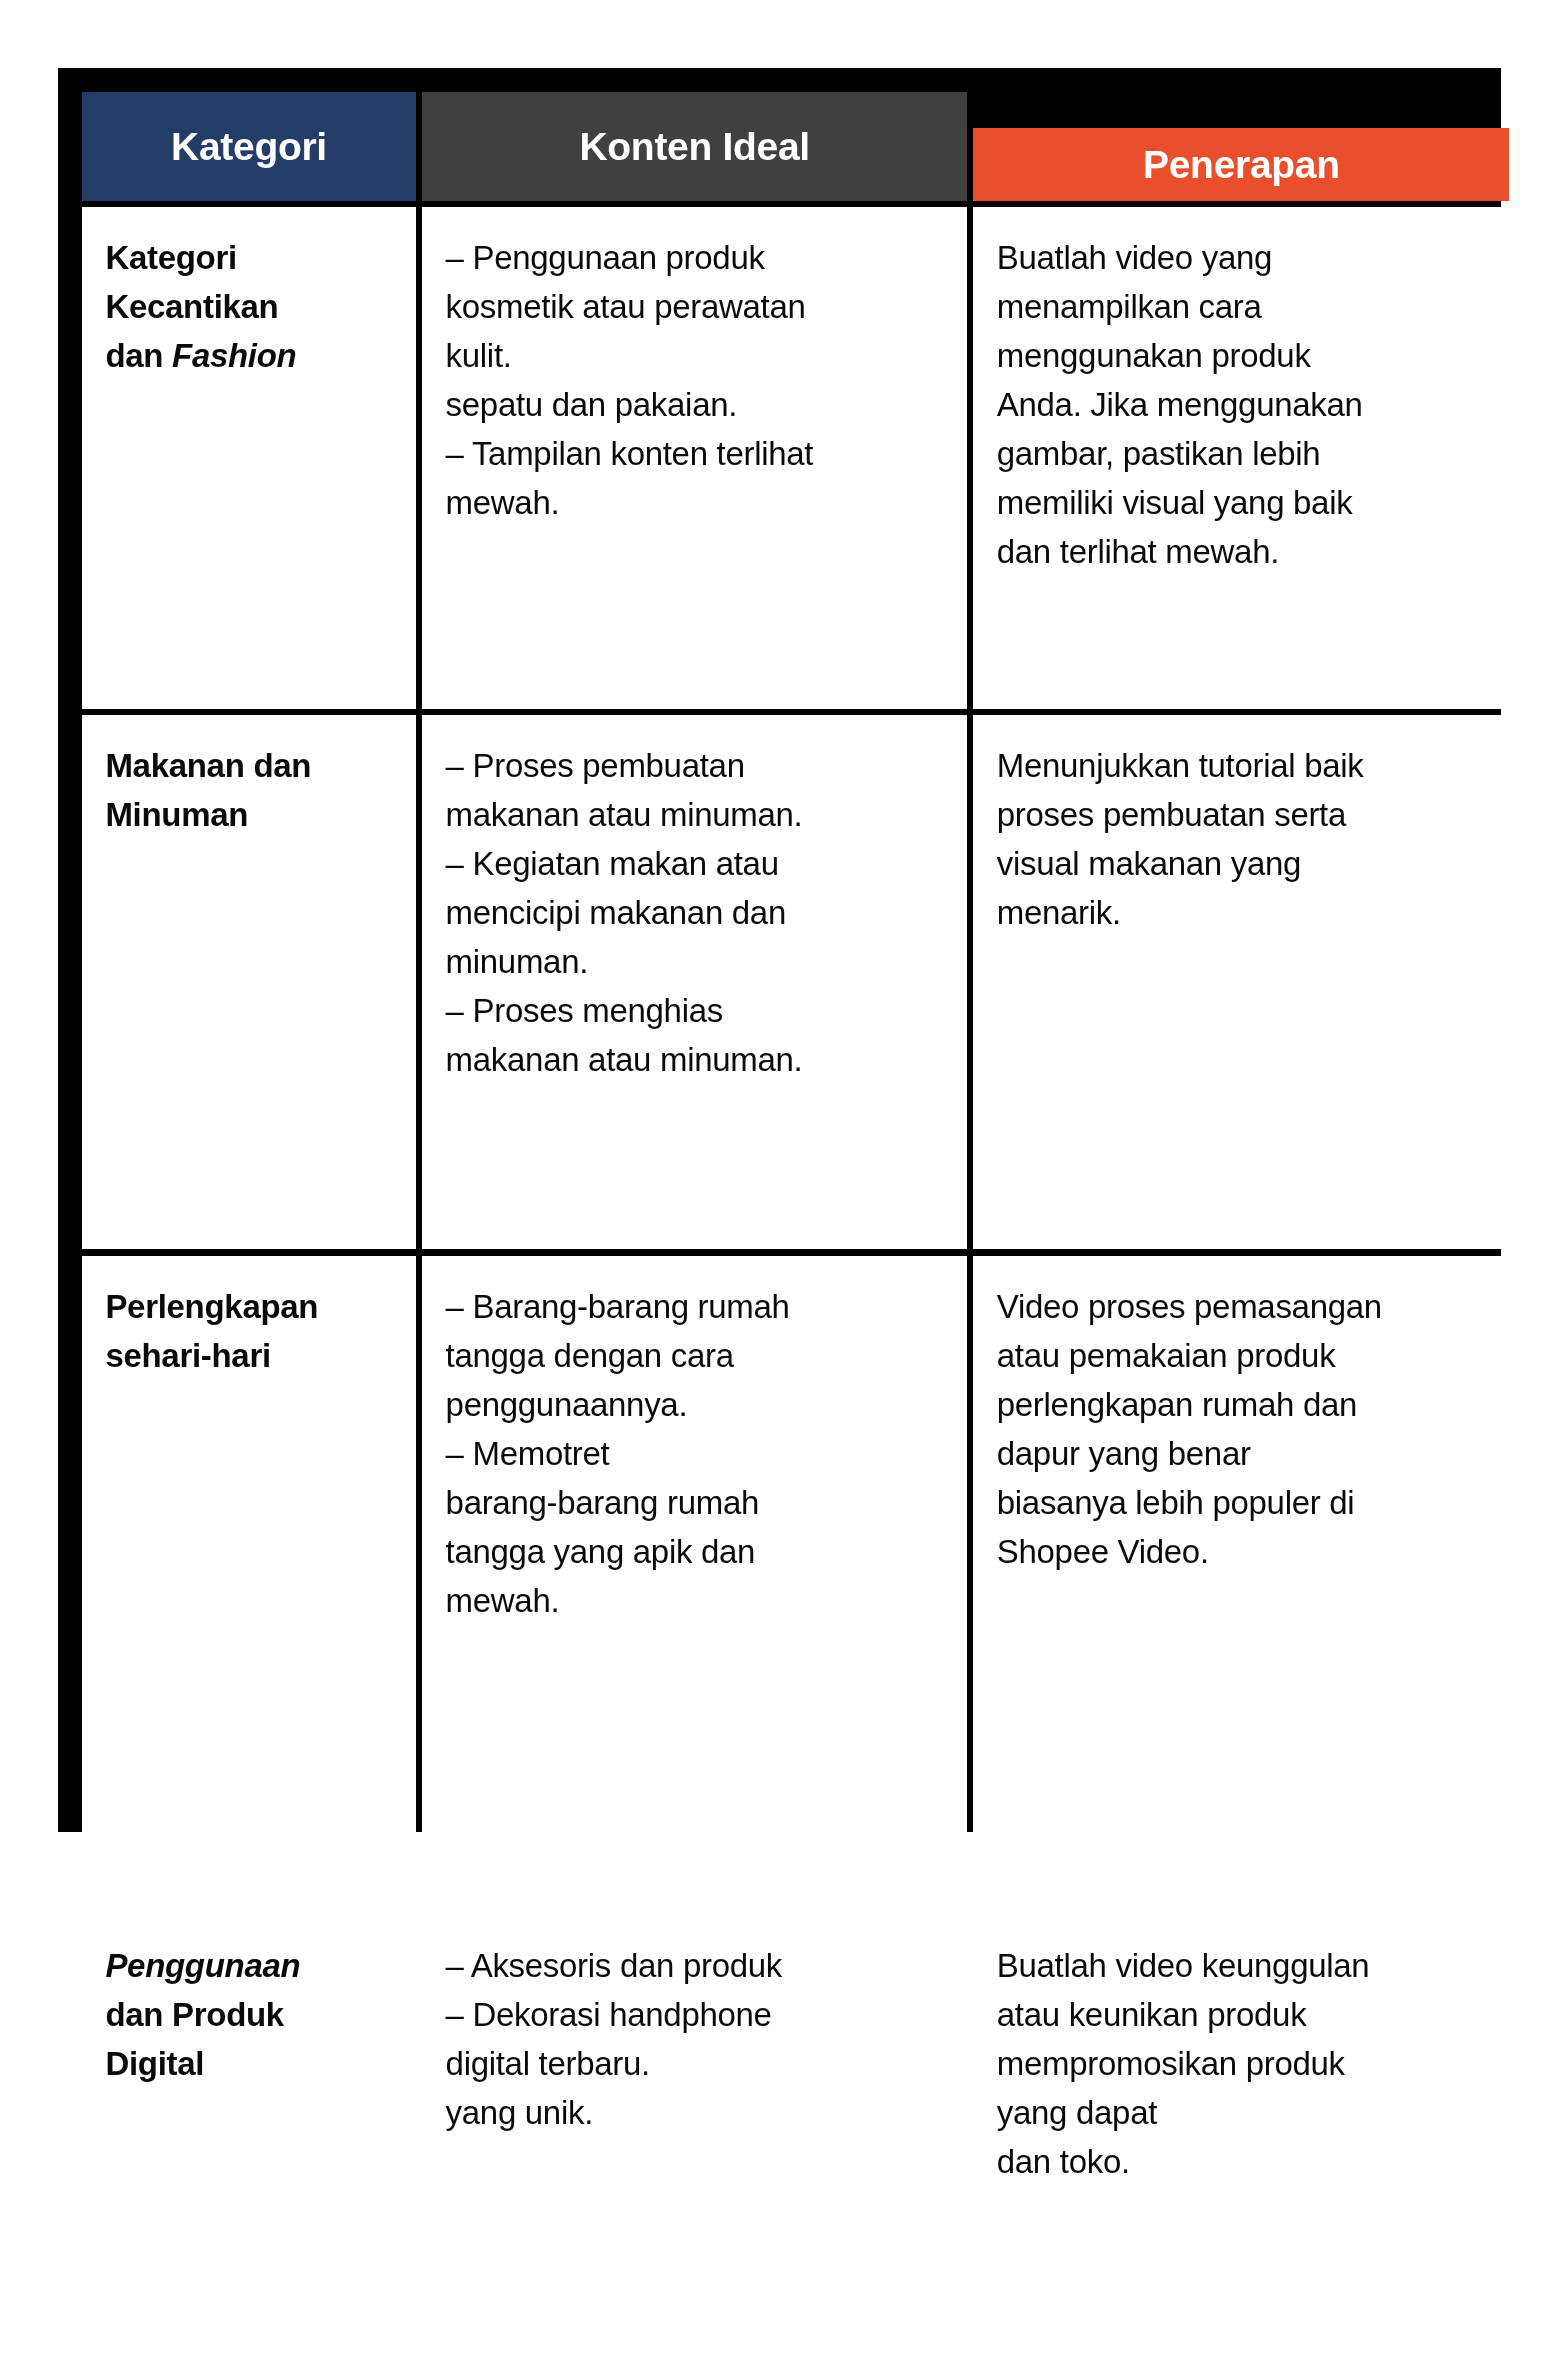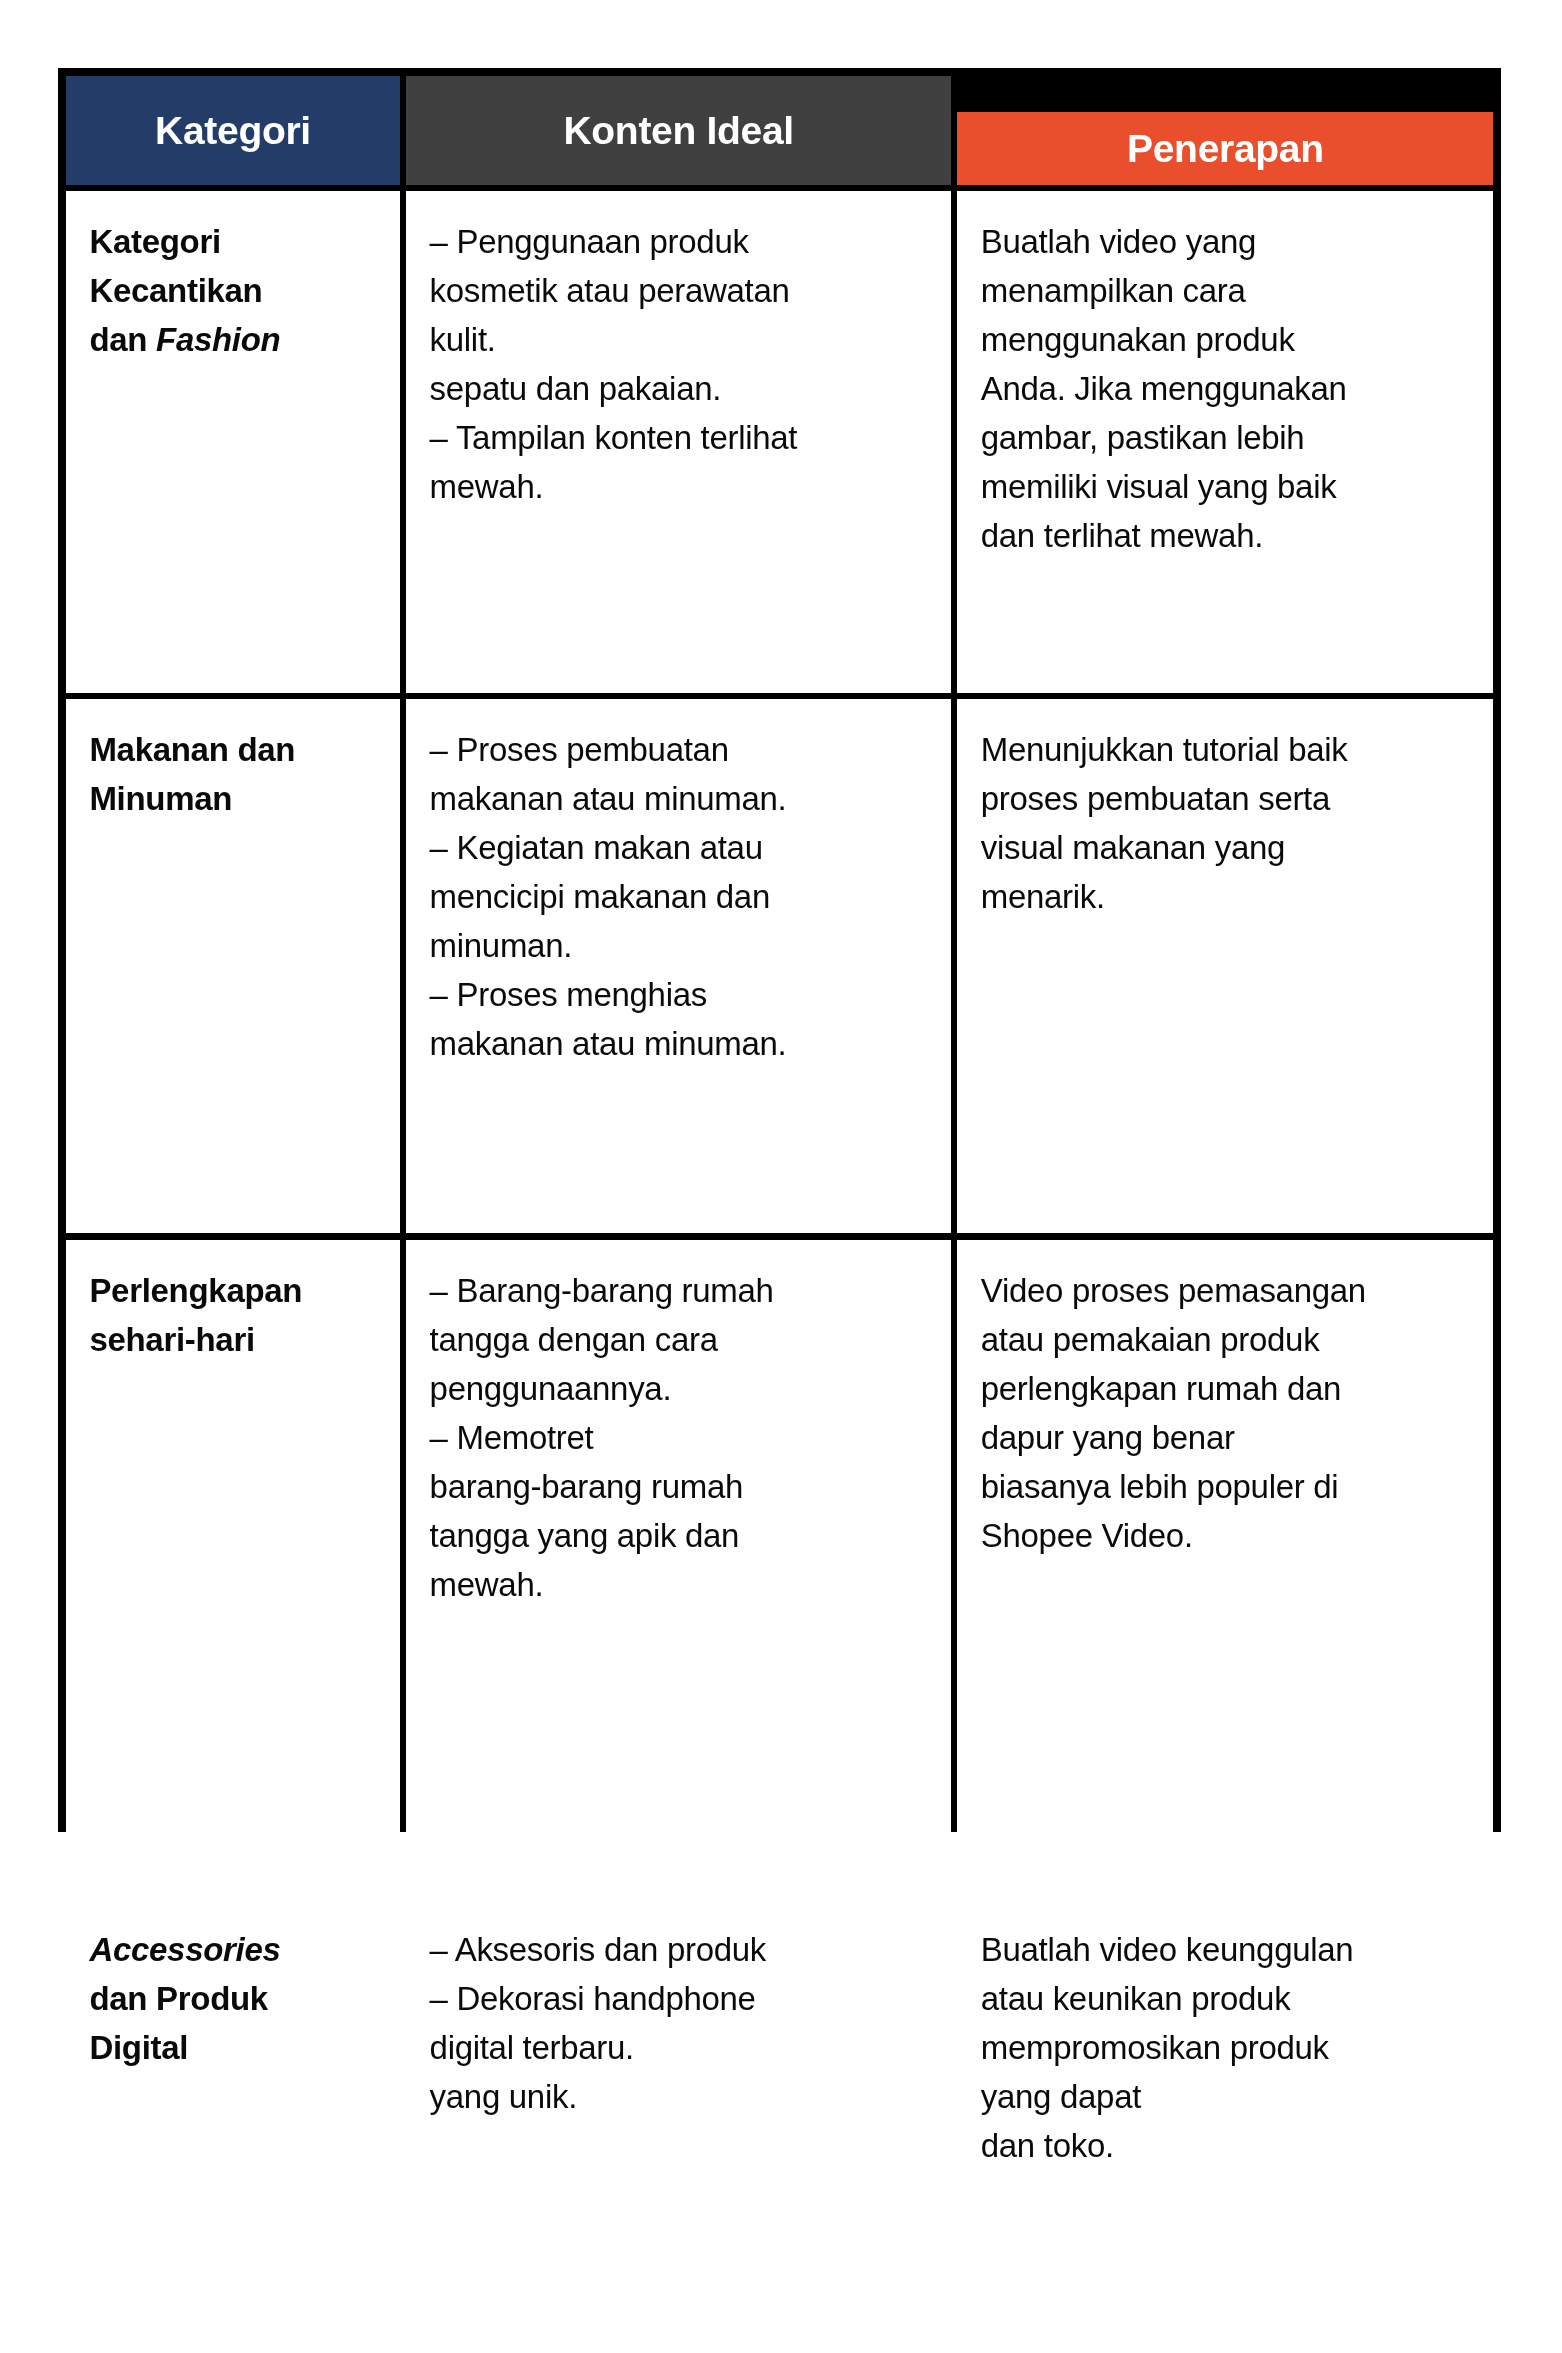--- a/index.html
+++ b/index.html
@@ -19,21 +19,21 @@
     left: 58px;
     top: 68px;
     width: 1443px;
     height: 1764px;
     box-sizing: border-box;
     background: #000000;
     display: grid;
     grid-template-columns: 334px 545px 536px;
     grid-template-rows: 109px 502px 534px 653px 390px;
     gap: 6.2px;
-    padding: 8px;
+    padding: 24px;
   }
   .cell {
     background: #ffffff;
     box-sizing: border-box;
     overflow: hidden;
   }
   .header-cell {
     display: flex;
     align-items: center;
     justify-content: center;
@@ -118,21 +118,21 @@
     </div>
     <div class="cell body-cell">
       <div class="line"><span>Video proses pemasangan</span></div>
       <div class="line"><span>atau pemakaian produk</span></div>
       <div class="line"><span>perlengkapan rumah dan</span></div>
       <div class="line"><span>dapur yang benar</span></div>
       <div class="line"><span>biasanya lebih populer di</span></div>
       <div class="line"><span>Shopee Video.</span></div>
     </div>
     <div class="cell body-cell cat">
-      <div class="line"><span class="it">Accessories</span></div>
+      <div class="line"><span class="it">Penggunaan</span></div>
       <div class="line"><span>dan Produk</span></div>
       <div class="line"><span>Digital</span></div>
     </div>
     <div class="cell body-cell">
       <div class="line"><span>– Aksesoris dan produk</span></div>
       <div class="line"><span>– Dekorasi handphone</span></div>
       <div class="line"><span>digital terbaru.</span></div>
       <div class="line"><span>yang unik.</span></div>
     </div>
     <div class="cell body-cell">

